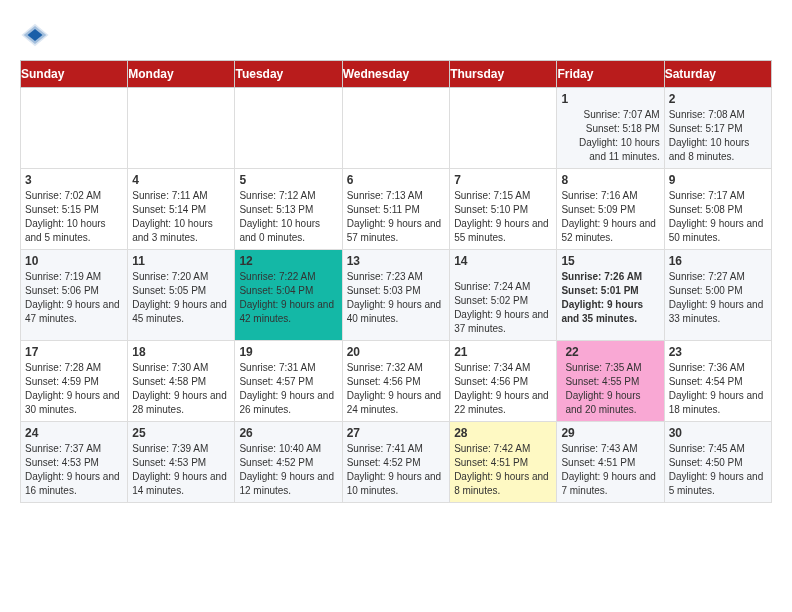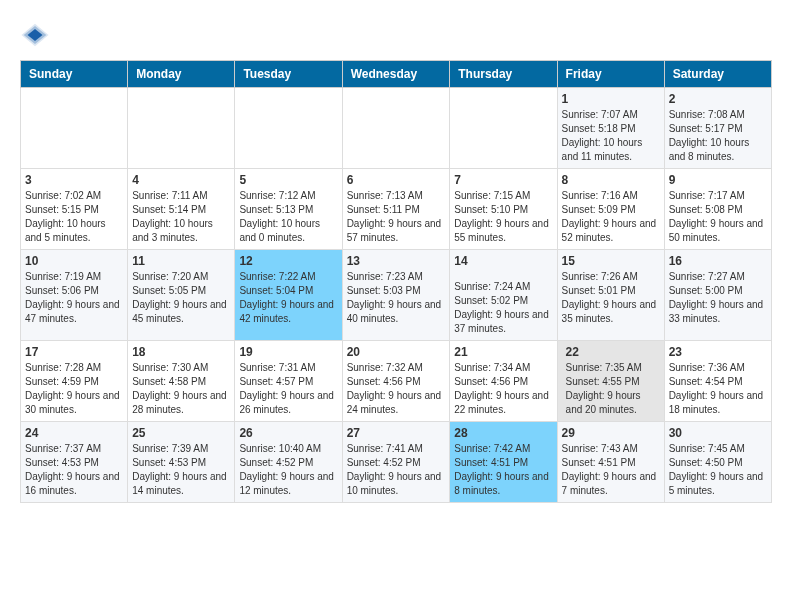--- a/index.html
+++ b/index.html
@@ -45,23 +45,23 @@
     .title-block h2 {
       font-size: 15px;
       font-weight: normal;
       color: #333;
     }
     .calendar {
       width: 100%;
       border-collapse: collapse;
     }
     .calendar th {
-      background: #0369a1;
+      background: #b91c1c;
       color: #fff;
-      padding: 6px 8px;
+      padding: 6px 0;
       font-size: 12px;
       text-align: left;
       border: 1px solid #ccc;
     }
     .calendar td {
       vertical-align: top;
       border: 1px solid #ddd;
       padding: 4px;
       width: 108px;
       min-height: 80px;
@@ -124,21 +124,21 @@
   </thead>
   <tbody id="calendar-body">
   <tr>
         <td class="empty-cell"></td>
         <td class="empty-cell"></td>
         <td class="empty-cell"></td>
         <td class="empty-cell"></td>
         <td class="empty-cell"></td>
         <td style="background: rgb(245, 247, 250);">
           <div class="day-number">1</div>
-          <div class="day-info" style="white-space: pre-line;">Sunrise: 7:07 AM
+          <div class="day-info" style="white-space: pre-line; text-align: right;">Sunrise: 7:07 AM
 Sunset: 5:18 PM
 Daylight: 10 hours and 11 minutes.</div>
         </td>
         <td style="background: rgb(245, 247, 250);">
           <div class="day-number">2</div>
           <div class="day-info" style="white-space: pre-line;">Sunrise: 7:08 AM
 Sunset: 5:17 PM
 Daylight: 10 hours and 8 minutes.</div>
         </td>
       </tr>
@@ -192,41 +192,41 @@
           <div class="day-info" style="white-space: pre-line;">Sunrise: 7:19 AM
 Sunset: 5:06 PM
 Daylight: 9 hours and 47 minutes.</div>
         </td>
         <td style="background: rgb(245, 247, 250);">
           <div class="day-number">11</div>
           <div class="day-info" style="white-space: pre-line;">Sunrise: 7:20 AM
 Sunset: 5:05 PM
 Daylight: 9 hours and 45 minutes.</div>
         </td>
-        <td style="background: #7dd3fc;">
+        <td style="background: #14b8a6;">
           <div class="day-number">12</div>
           <div class="day-info" style="white-space: pre-line;">Sunrise: 7:22 AM
 Sunset: 5:04 PM
 Daylight: 9 hours and 42 minutes.</div>
         </td>
         <td style="background: rgb(245, 247, 250);">
           <div class="day-number">13</div>
           <div class="day-info" style="white-space: pre-line;">Sunrise: 7:23 AM
 Sunset: 5:03 PM
 Daylight: 9 hours and 40 minutes.</div>
         </td>
         <td style="background: rgb(245, 247, 250);">
           <div class="day-number">14</div>
           <div class="day-info" style="white-space: pre-line; margin-top: 12px;">Sunrise: 7:24 AM
 Sunset: 5:02 PM
 Daylight: 9 hours and 37 minutes.</div>
         </td>
         <td style="background: rgb(245, 247, 250);">
           <div class="day-number">15</div>
-          <div class="day-info" style="white-space: pre-line;">Sunrise: 7:26 AM
+          <div class="day-info" style="white-space: pre-line; font-weight: bold;">Sunrise: 7:26 AM
 Sunset: 5:01 PM
 Daylight: 9 hours and 35 minutes.</div>
         </td>
         <td style="background: rgb(245, 247, 250);">
           <div class="day-number">16</div>
           <div class="day-info" style="white-space: pre-line;">Sunrise: 7:27 AM
 Sunset: 5:00 PM
 Daylight: 9 hours and 33 minutes.</div>
         </td>
       </tr>
@@ -254,21 +254,21 @@
           <div class="day-info" style="white-space: pre-line;">Sunrise: 7:32 AM
 Sunset: 4:56 PM
 Daylight: 9 hours and 24 minutes.</div>
         </td>
         <td style="background: rgb(255, 255, 255);">
           <div class="day-number">21</div>
           <div class="day-info" style="white-space: pre-line;">Sunrise: 7:34 AM
 Sunset: 4:56 PM
 Daylight: 9 hours and 22 minutes.</div>
         </td>
-        <td style="background: #e5e5e5; padding-left: 8px;">
+        <td style="background: #f9a8d4; padding-left: 8px;">
           <div class="day-number">22</div>
           <div class="day-info" style="white-space: pre-line;">Sunrise: 7:35 AM
 Sunset: 4:55 PM
 Daylight: 9 hours and 20 minutes.</div>
         </td>
         <td style="background: rgb(255, 255, 255);">
           <div class="day-number">23</div>
           <div class="day-info" style="white-space: pre-line;">Sunrise: 7:36 AM
 Sunset: 4:54 PM
 Daylight: 9 hours and 18 minutes.</div>
@@ -292,21 +292,21 @@
           <div class="day-info" style="white-space: pre-line;">Sunrise: 10:40 AM
 Sunset: 4:52 PM
 Daylight: 9 hours and 12 minutes.</div>
         </td>
         <td style="background: rgb(245, 247, 250); margin-top: 18px;">
           <div class="day-number">27</div>
           <div class="day-info" style="white-space: pre-line;">Sunrise: 7:41 AM
 Sunset: 4:52 PM
 Daylight: 9 hours and 10 minutes.</div>
         </td>
-        <td style="background: #7dd3fc; margin-top: 13px;">
+        <td style="background: #fef9c3; margin-top: 13px;">
           <div class="day-number">28</div>
           <div class="day-info" style="white-space: pre-line;">Sunrise: 7:42 AM
 Sunset: 4:51 PM
 Daylight: 9 hours and 8 minutes.</div>
         </td>
         <td style="background: rgb(245, 247, 250);">
           <div class="day-number">29</div>
           <div class="day-info" style="white-space: pre-line;">Sunrise: 7:43 AM
 Sunset: 4:51 PM
 Daylight: 9 hours and 7 minutes.</div>

